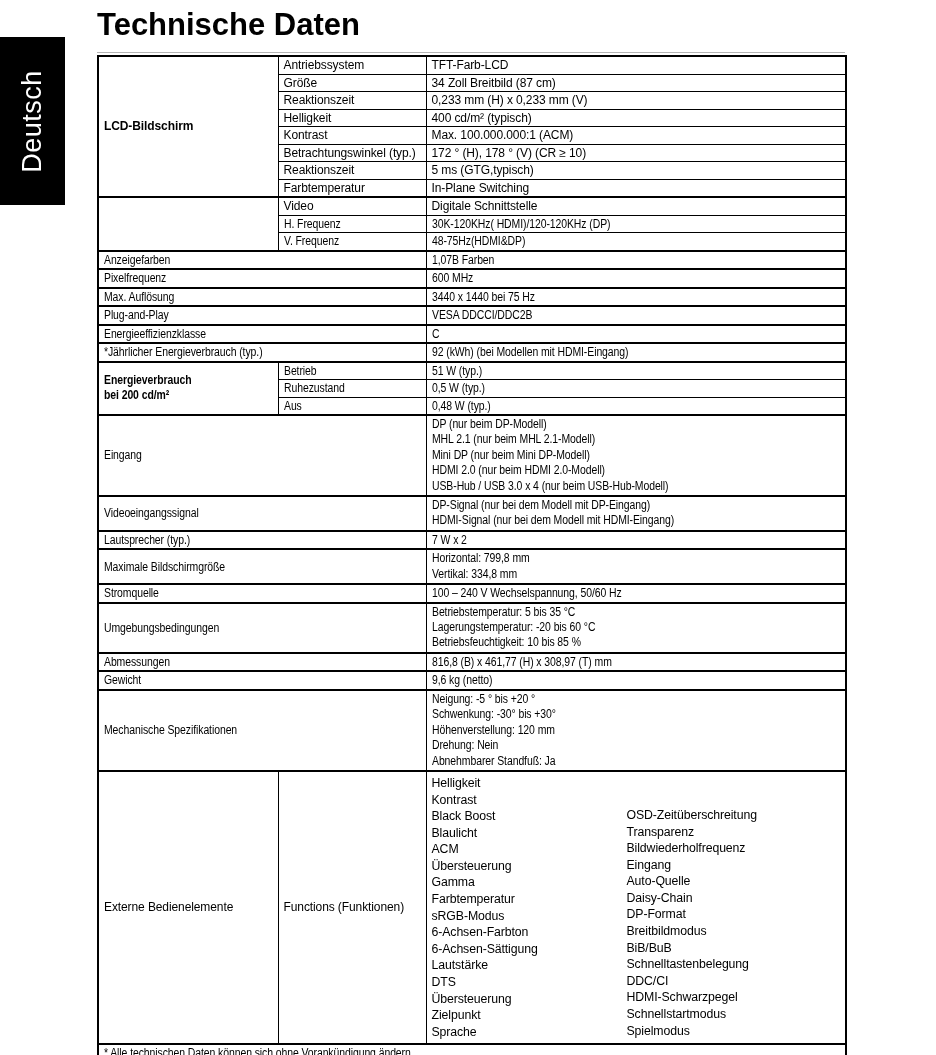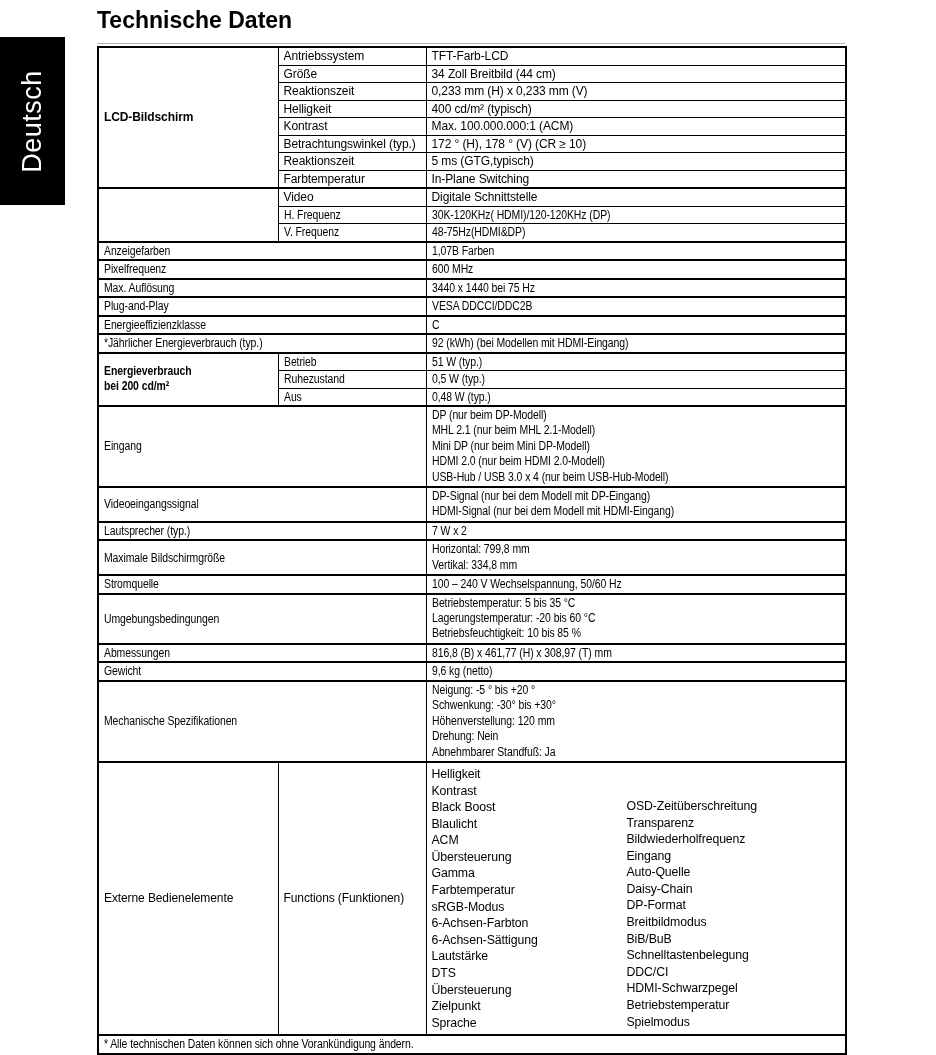--- a/index.html
+++ b/index.html
@@ -11,21 +11,21 @@
   .lang-tab {
     position: absolute; left: 0; top: 37px; width: 65px; height: 168px;
     background: #000; display: flex; align-items: center; justify-content: center;
   }
   .lang-tab span {
     display: block; transform: rotate(-90deg); white-space: nowrap;
     color: #fff; font-size: 27px; letter-spacing: 0.5px;
   }
   .content { margin-left: 97px; width: 748px; }
   h1.page-title {
-    font-size: 23px; font-weight: bold; margin: 7px 0 9px 0; letter-spacing: 0;
+    font-size: 31px; font-weight: bold; margin: 7px 0 9px 0; letter-spacing: 0;
   }
   .pre-rule { height: 1px; background: #b4b4b4; margin-bottom: 2px; width: 748px; }
   table.spec {
     border-collapse: collapse; table-layout: fixed; width: 748px;
     border: 2px solid #000;
   }
   table.spec td {
     border: 1px solid #000; padding: 1px 5px; font-size: 12px;
     vertical-align: middle; line-height: 14.5px; letter-spacing: -0.1px;
   }
@@ -70,21 +70,21 @@
           </td>
           <td>
             <div class="w">TFT-Farb-LCD</div>
           </td>
         </tr>
         <tr>
           <td>
             <div class="w">Größe</div>
           </td>
           <td>
-            <div class="w">34 Zoll Breitbild (44 cm)</div>
+            <div class="w">34 Zoll Breitbild (87 cm)</div>
           </td>
         </tr>
         <tr>
           <td>
             <div class="w">Reaktionszeit</div>
           </td>
           <td>
             <div class="w">0,233 mm (H) x 0,233 mm (V)</div>
           </td>
         </tr>
@@ -253,21 +253,21 @@
                 <div class="fitem">Bildwiederholfrequenz</div>
                 <div class="fitem">Eingang</div>
                 <div class="fitem">Auto-Quelle</div>
                 <div class="fitem">Daisy-Chain</div>
                 <div class="fitem">DP-Format</div>
                 <div class="fitem">Breitbildmodus</div>
                 <div class="fitem">BiB/BuB</div>
                 <div class="fitem">Schnelltastenbelegung</div>
                 <div class="fitem">DDC/CI</div>
                 <div class="fitem">HDMI-Schwarzpegel</div>
-                <div class="fitem">Betriebstemperatur</div>
+                <div class="fitem">Schnellstartmodus</div>
                 <div class="fitem">Spielmodus</div>
               </div>
             </div>
           </td>
         </tr>
         <tr class="sec">
           <td colspan="3" class="note-cell"><div class="nw">* Alle technischen Daten können sich ohne Vorankündigung ändern.</div></td>
         </tr>
         <tr class="sec">
           <td colspan="3" class="note-cell"></td>

